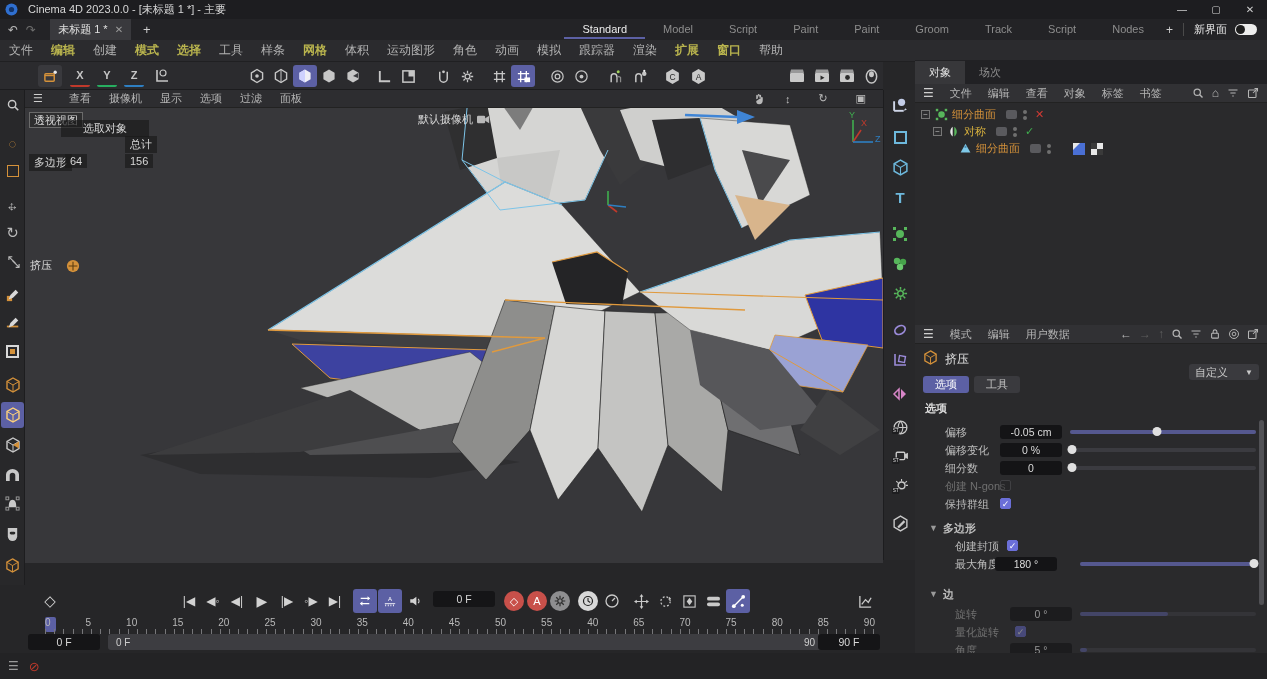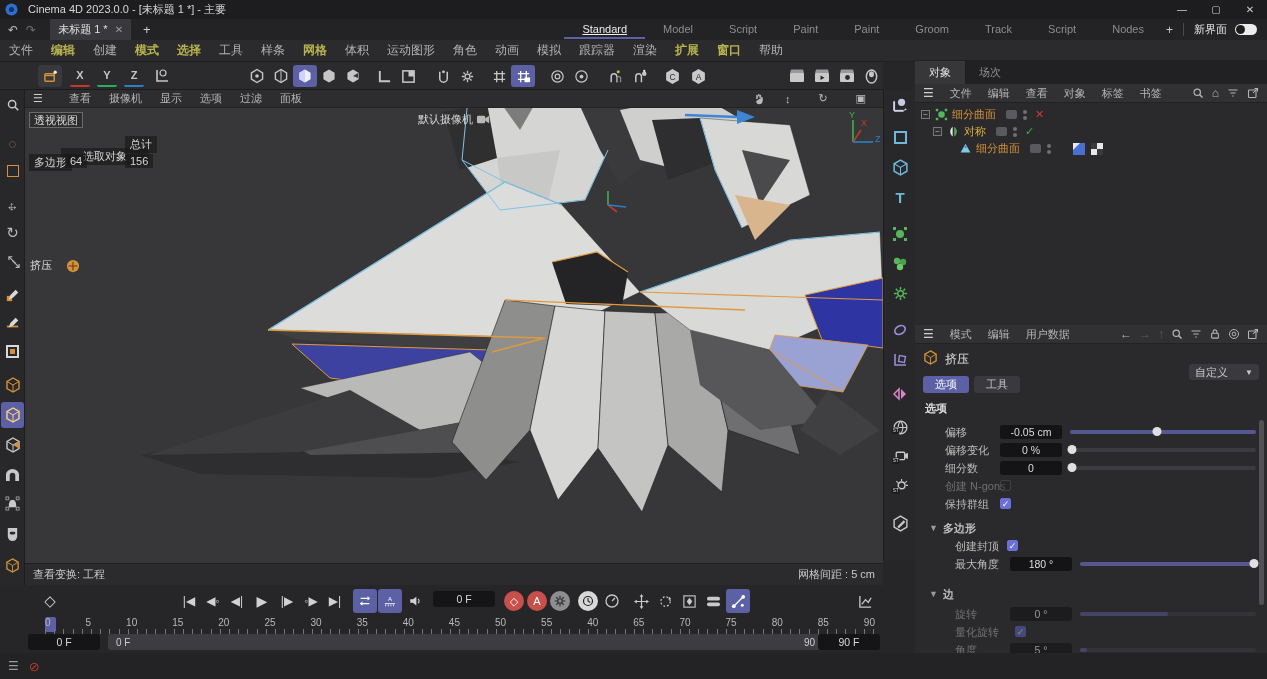--- a/index.html
+++ b/index.html
@@ -11,21 +11,21 @@
   #titlebar{left:0;top:0;width:1267px;height:19px;background:#1d1d20;display:flex;align-items:center;}
   #titlebar .t{color:#d8d8d8;font-size:11px;margin-left:10px;}
   .winbtn{width:34px;height:19px;display:flex;align-items:center;justify-content:center;color:#cfcfcf;font-size:10px;}
   #wsbar{left:0;top:19px;width:1267px;height:21px;background:#232326;display:flex;align-items:center;}
   .histic{color:#b9b9b9;font-size:12px;margin-left:8px;}
   .doctab{height:21px;background:#39393d;color:#e0e0e0;display:flex;align-items:center;padding:0 8px;margin-left:14px;font-size:11px;gap:7px;}
   .doctab .x{color:#9a9a9a;font-size:10px;}
   .addtab{color:#cfcfcf;margin-left:12px;font-size:13px;}
   .ws-tabs{display:flex;gap:0;margin-left:auto;align-items:center;height:21px;}
   .ws-tabs span{color:#8d8d8d;font-size:11px;padding:3px 18px 2px 18px;border-bottom:2px solid transparent;}
-  .ws-tabs span.active{color:#ececec;border-bottom:2px solid #5c60a4;text-decoration:underline;}
+  .ws-tabs span.active{color:#ececec;border-bottom:2px solid #5c60a4;}
   .ws-plus{color:#cfcfcf;margin:0 10px 0 4px;}
   .ws-div{width:1px;height:13px;background:#4a4a4a;}
   .newlayout{color:#e3e3e3;font-size:11px;margin:0 8px 0 10px;}
   .toggle{width:22px;height:11px;background:#ececec;border-radius:6px;position:relative;margin-right:10px;}
   .toggle::after{content:"";position:absolute;left:1px;top:1px;width:9px;height:9px;border-radius:50%;background:#1c1c1c;}
   #menubar{left:0;top:40px;width:1267px;height:22px;background:#2b2b2e;display:flex;align-items:center;gap:0;border-bottom:1px solid #202022;}
   #menubar span{padding:0 9px;color:#b2b2b2;font-size:12px;}
   #menubar span.hl{color:#b9b44e;font-weight:bold;}
   
   #toolbar{left:0;top:62px;width:883px;height:28px;background:#2b2b2e;border-bottom:1px solid #1c1c1e;}
@@ -536,21 +536,21 @@
 
       <g>
         <line x1="660" y1="7" x2="712" y2="9" stroke="#3f85d6" stroke-width="2.5"></line>
         <polygon points="712,2 730,9 712,16" fill="#3f85d6"></polygon>
       </g>
     </svg>
 
     <span class="chip viewlabel" style="left:4px;top:4px">透视视图</span>
 
     
-    <span class="chip" style="left:36px;top:40px;background:rgba(25,25,25,.65);padding:1px 22px">选取对象</span>
+    <span class="chip" style="left:36px;top:12px;background:rgba(25,25,25,.65);padding:1px 22px">选取对象</span>
     <span class="chip" style="left:100px;top:28px;background:rgba(25,25,25,.65);padding:1px 5px">总计</span>
     <span class="chip" style="left:4px;top:46px;background:rgba(25,25,25,.65);padding:1px 5px">多边形</span>
     <span class="chip" style="left:40px;top:46px;background:rgba(25,25,25,.65);padding:1px 5px">64</span>
     <span class="chip" style="left:100px;top:46px;background:rgba(25,25,25,.65);padding:1px 5px">156</span>
 
     
     <span class="chip row" style="left:5px;top:150px;gap:14px">
       <span>挤压</span>
       <svg class="ic" width="14" height="14" viewBox="0 0 16 16" style="color:#d4913a">
           <circle cx="8" cy="8" r="7" fill="#d4913a"></circle>
@@ -573,24 +573,20 @@
         <line x1="10" y1="28" x2="10" y2="6" stroke="#3fae4e" stroke-width="1.6"></line>
         <line x1="10" y1="28" x2="18" y2="16" stroke="#c0392b" stroke-width="1.6"></line>
         <line x1="10" y1="28" x2="30" y2="28" stroke="#2e7fc2" stroke-width="1.6"></line>
       </svg>
       <span style="position:absolute;left:6px;top:-4px;color:#3fae4e;font-size:9px">Y</span>
       <span style="position:absolute;left:18px;top:4px;color:#c0392b;font-size:9px">X</span>
       <span style="position:absolute;left:32px;top:20px;color:#2e7fc2;font-size:9px">Z</span>
     </span>
   </div>
 
-  <div class="abs" id="vpinfo">
-    <span>查看变换: 工程</span>
-    <span>网格间距 : 5 cm</span>
-  </div>
 
   <div class="abs" id="rightstrip">
     <span class="rs" style="top:2px">
         <svg class="ic" width="17" height="17" viewBox="0 0 16 16">
           <path d="M2 13 2 4" stroke="#cfd6e8" stroke-width="1.8"></path>
           <path d="M2 13h9" stroke="#cfd6e8" stroke-width="1.8"></path>
           <circle cx="9" cy="5" r="3.4" fill="#c3cde8"></circle>
           <path d="M11 13l3-1-1.5-1.5Z" fill="#cfd6e8"></path>
         </svg>
       </span>
@@ -831,21 +827,21 @@
       <div class="arow" style="top:104px">
         <span style="position:absolute;left:14px;color:#9a9a9a;font-size:9px">▼</span>
         <span class="lbl sect" style="left:28px">多边形</span>
       </div>
       <div class="arow" style="top:122px">
         <span class="lbl" style="left:40px">创建封顶</span>
         <span class="cb on" style="left:92px;top:2px">✓</span>
       </div>
       <div class="arow" style="top:140px">
         <span class="lbl" style="left:40px">最大角度</span>
-        <span class="field" style="left:95px">180 °</span>
+        <span class="field" style="left:80px">180 °</span>
         <span class="slider" style="left:165px;width:176px">
             <span class="fill" style="width:100%"></span>
             <span class="knob" style="left:99%"></span>
           </span>
       </div>
 
       <div class="arow" style="top:170px">
         <span style="position:absolute;left:14px;color:#9a9a9a;font-size:9px">▼</span>
         <span class="lbl sect" style="left:28px">边</span>
       </div>

